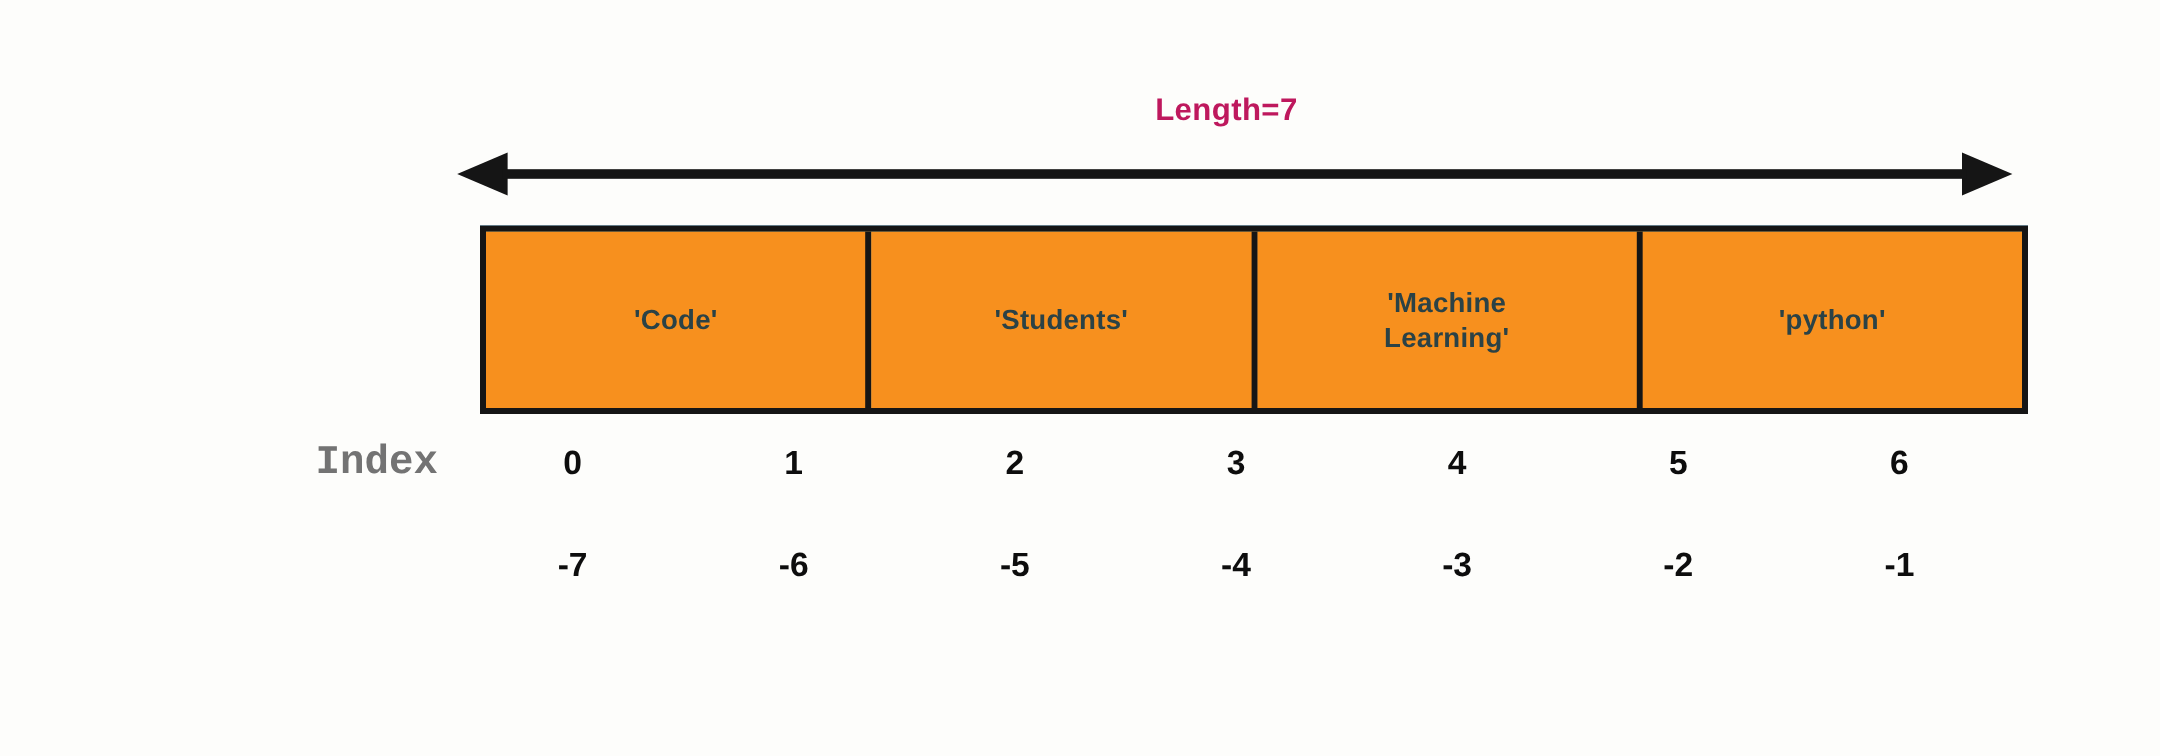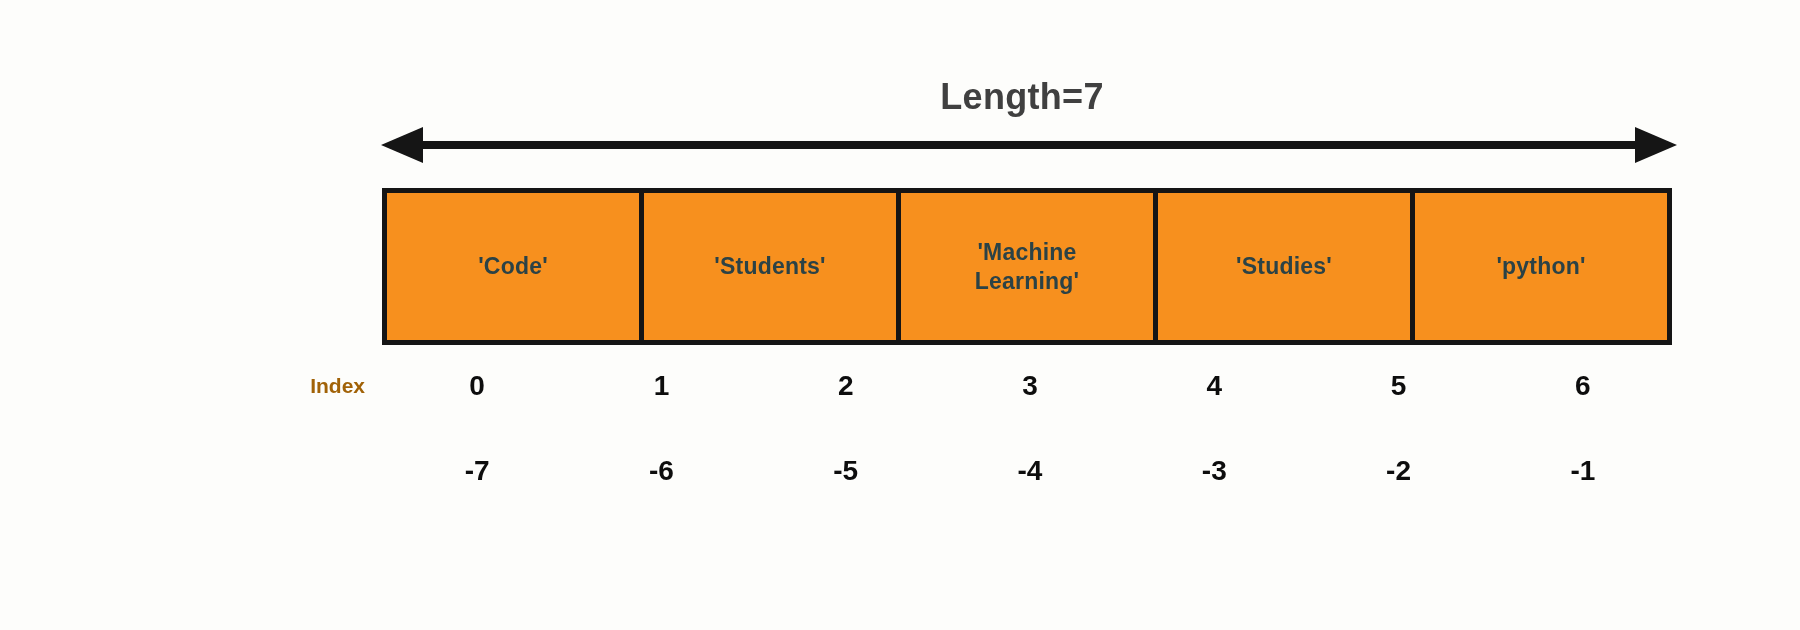--- a/index.html
+++ b/index.html
@@ -24,40 +24,40 @@
     background: #fdfdfb;
   }
 
   
   .length-label {
     position: absolute;
     left: 882px;
     top: 76px;
     width: 280px;
     text-align: center;
-    font-size: 36px;
+    font-size: 26px;
     font-weight: bold;
-    color: #404040;
+    color: #be185d;
     letter-spacing: 0.3px;
     white-space: nowrap;
   }
 
   .arrow-wrap {
     position: absolute;
     left: 375px;
     top: 118px;
     width: 1308px;
     height: 54px;
   }
   .arrow-wrap svg { display: block; }
 
   
   .array-row {
     position: absolute;
-    left: 382px;
+    left: 400px;
     top: 188px;
     width: 1290px;
     height: 157px;
     display: flex;
     box-sizing: border-box;
     border: 5px solid #151515;
     background: #0369a1;
   }
   .cell {
     flex: 1 1 0;
@@ -102,24 +102,25 @@
     color: #0d0d0d;
     min-width: 0;
   }
 
   .row-label {
     position: absolute;
     height: 46px;
     display: flex;
     align-items: center;
     justify-content: flex-end;
-    font-size: 21px;
+    font-size: 34px;
     font-weight: bold;
-    color: #a16207;
+    color: #737373;
     white-space: nowrap;
+    font-family: Liberation Mono, monospace;
   }
   .row-label.positive {
     top: 363px;
     left: 40px;
     width: 325px;
   }
   .row-label.negative {
     top: 448px;
     left: 40px;
     width: 325px;
@@ -150,23 +151,20 @@
       <span class="cell-text">'Code'</span>
     </div>
     <div class="cell">
       <span class="cell-text">'Students'</span>
     </div>
     <div class="cell">
       <span class="cell-text">'Machine
 Learning'</span>
     </div>
     <div class="cell">
-      <span class="cell-text">'Studies'</span>
-    </div>
-    <div class="cell">
       <span class="cell-text">'python'</span>
     </div>
   </div>
 
   <div class="row-label positive">Index</div>
 
   <div class="idx-row positive">
     <div class="idx-cell">0</div>
     <div class="idx-cell">1</div>
     <div class="idx-cell">2</div>

